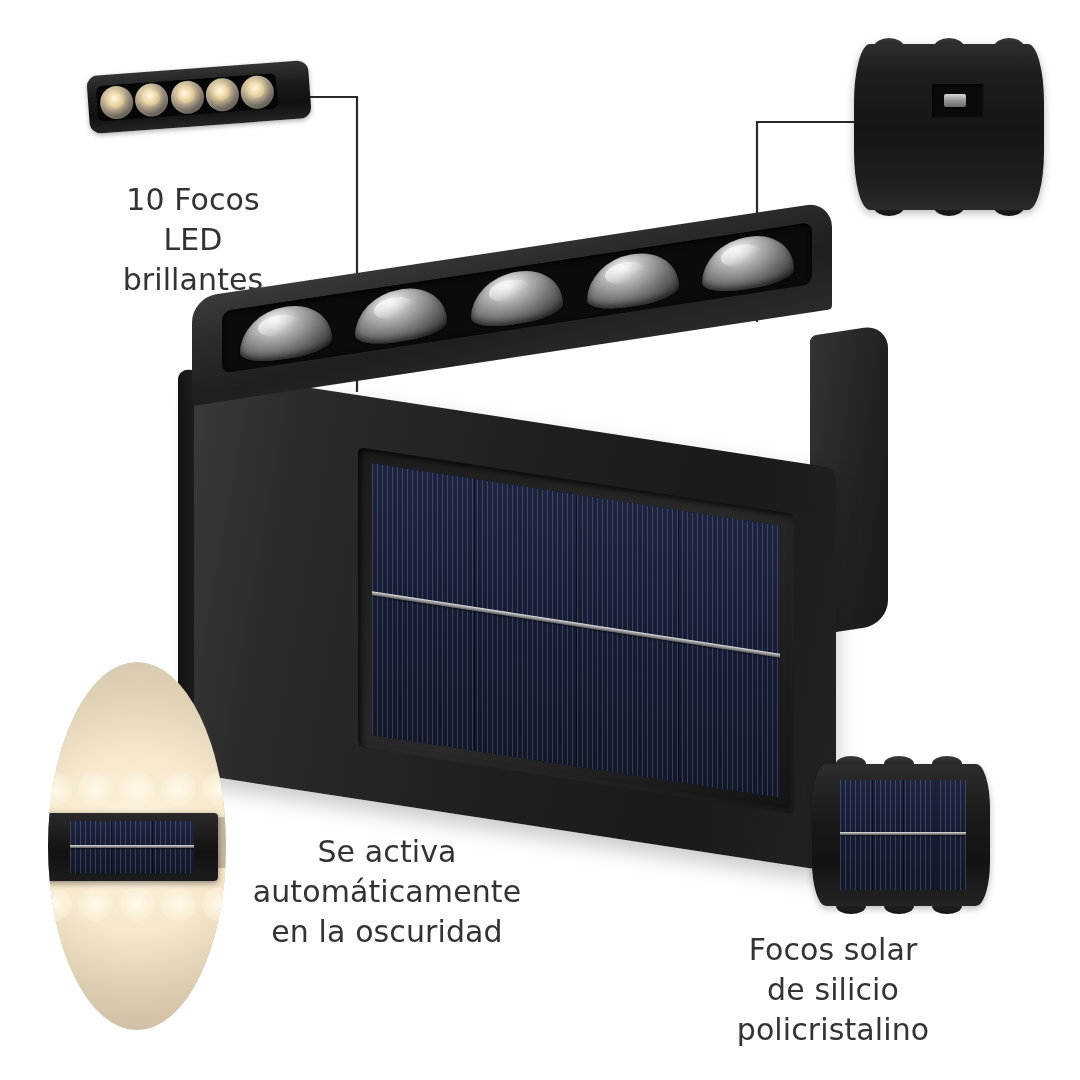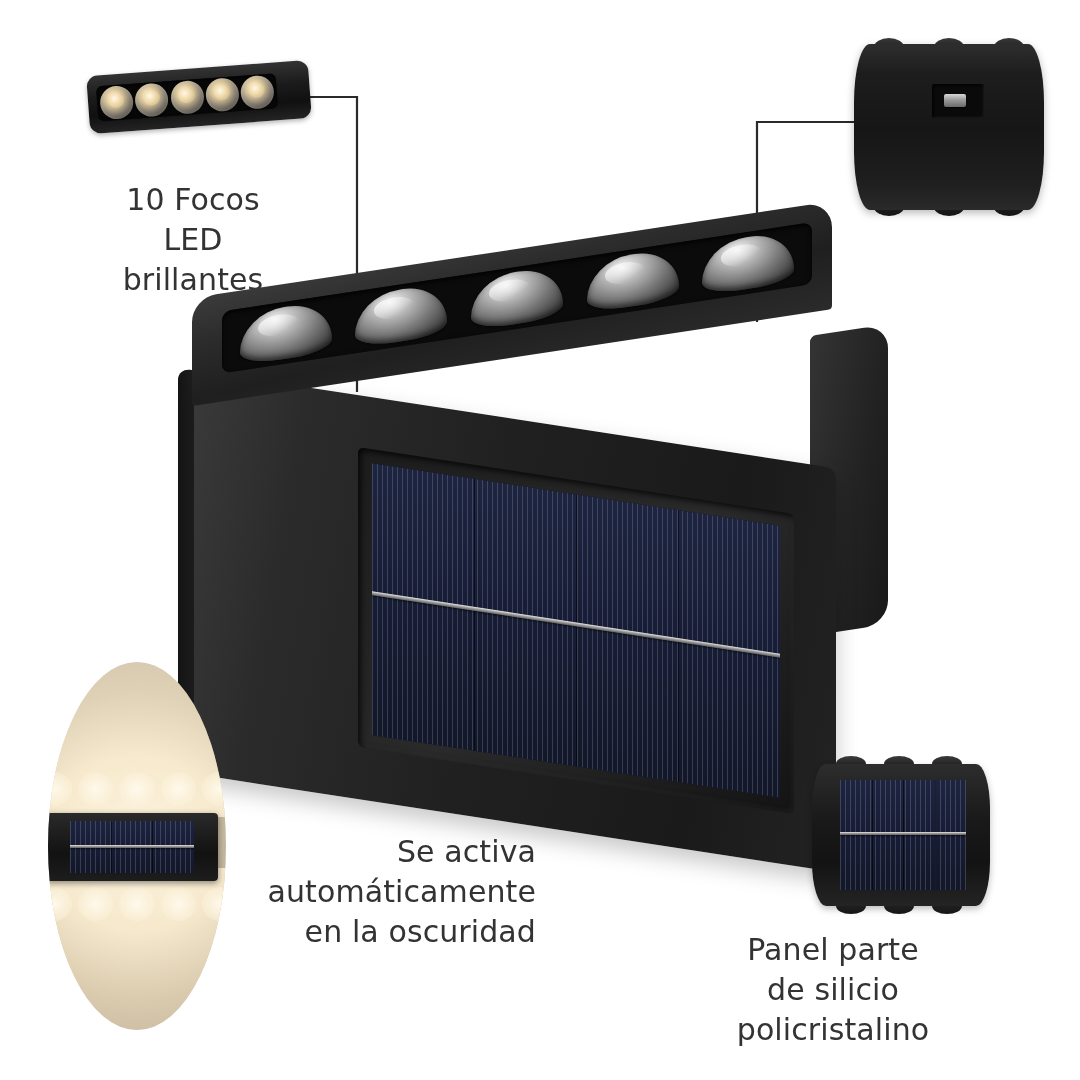--- a/index.html
+++ b/index.html
@@ -323,38 +323,38 @@
     </div>
     <div class="lamp">
       <div class="lp">
         <div class="solarcells"></div>
         <div class="celldiv" style="left:33%;"></div>
         <div class="celldiv" style="left:66%;"></div>
         <div class="busbar" style="top:46%;height:3px;"></div>
       </div>
     </div>
   </div>
-  <div class="callout-text" style="left:238px;top:832px;width:298px;text-align:right;">Se activa
+  <div class="callout-text" style="left:238px;top:832px;width:298px;">Se activa
 automáticamente
 en la oscuridad</div>
 
   <div class="abs" id="front-thumb">
     <div class="bulge" style="left:30px;top:0px;"></div>
     <div class="bulge" style="left:78px;top:0px;"></div>
     <div class="bulge" style="left:126px;top:0px;"></div>
     <div class="bulge" style="left:30px;bottom:0px;"></div>
     <div class="bulge" style="left:78px;bottom:0px;"></div>
     <div class="bulge" style="left:126px;bottom:0px;"></div>
     <div class="shell">
       <div class="panelwrap">
         <div class="solarcells"></div>
         <div class="celldiv" style="left:25%;"></div>
         <div class="celldiv" style="left:50%;"></div>
         <div class="celldiv" style="left:75%;"></div>
         <div class="busbar" style="top:47%;height:3px;"></div>
       </div>
     </div>
   </div>
-  <div class="callout-text" style="left:688px;top:930px;width:290px;">Panel parte
+  <div class="callout-text" style="left:688px;top:930px;width:290px;">Focos solar
 de silicio
 policristalino</div>
 
 </div>
 
 </body></html>

